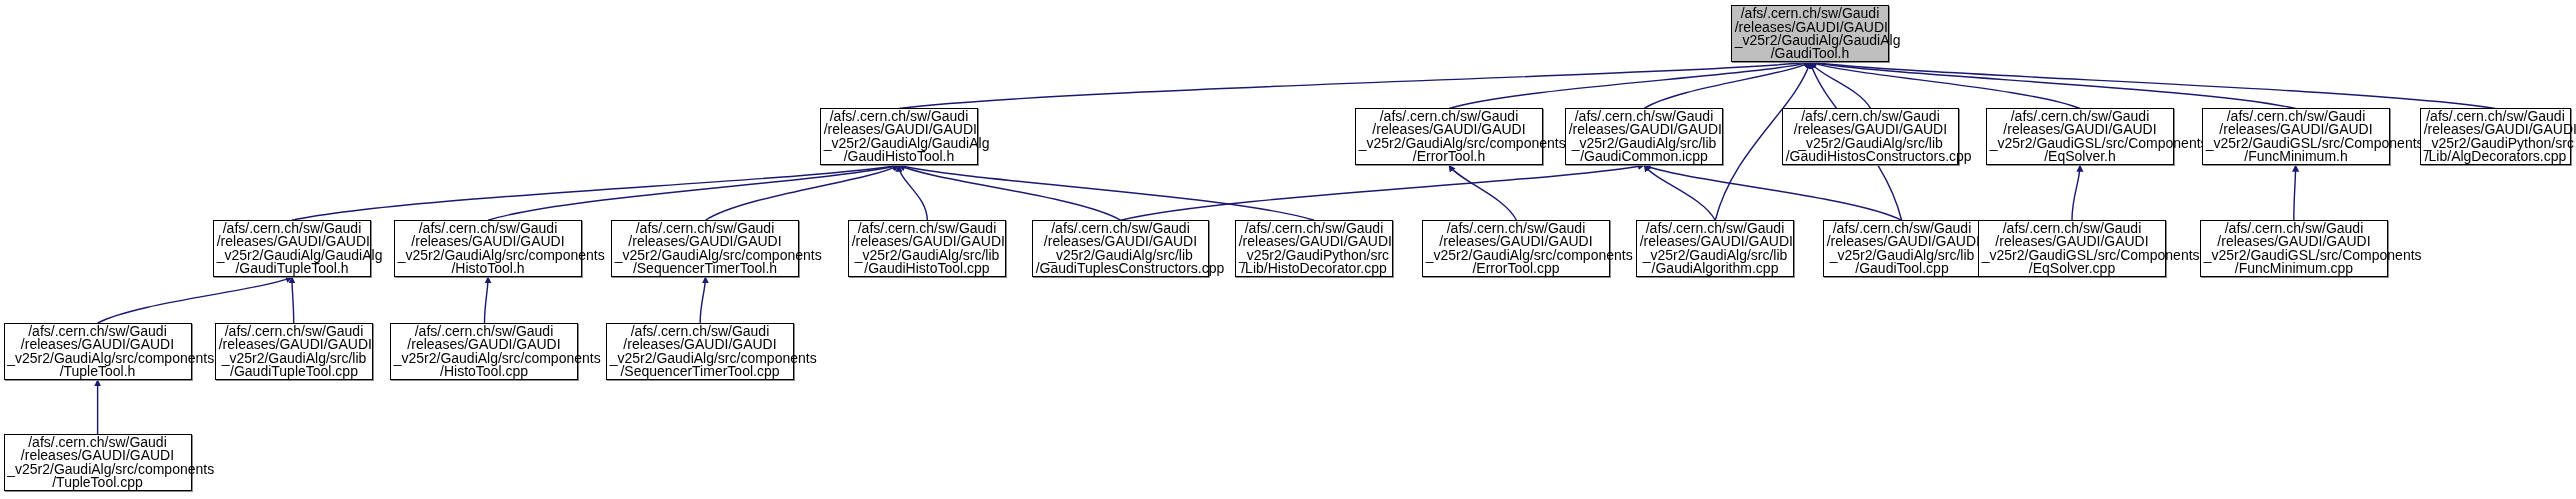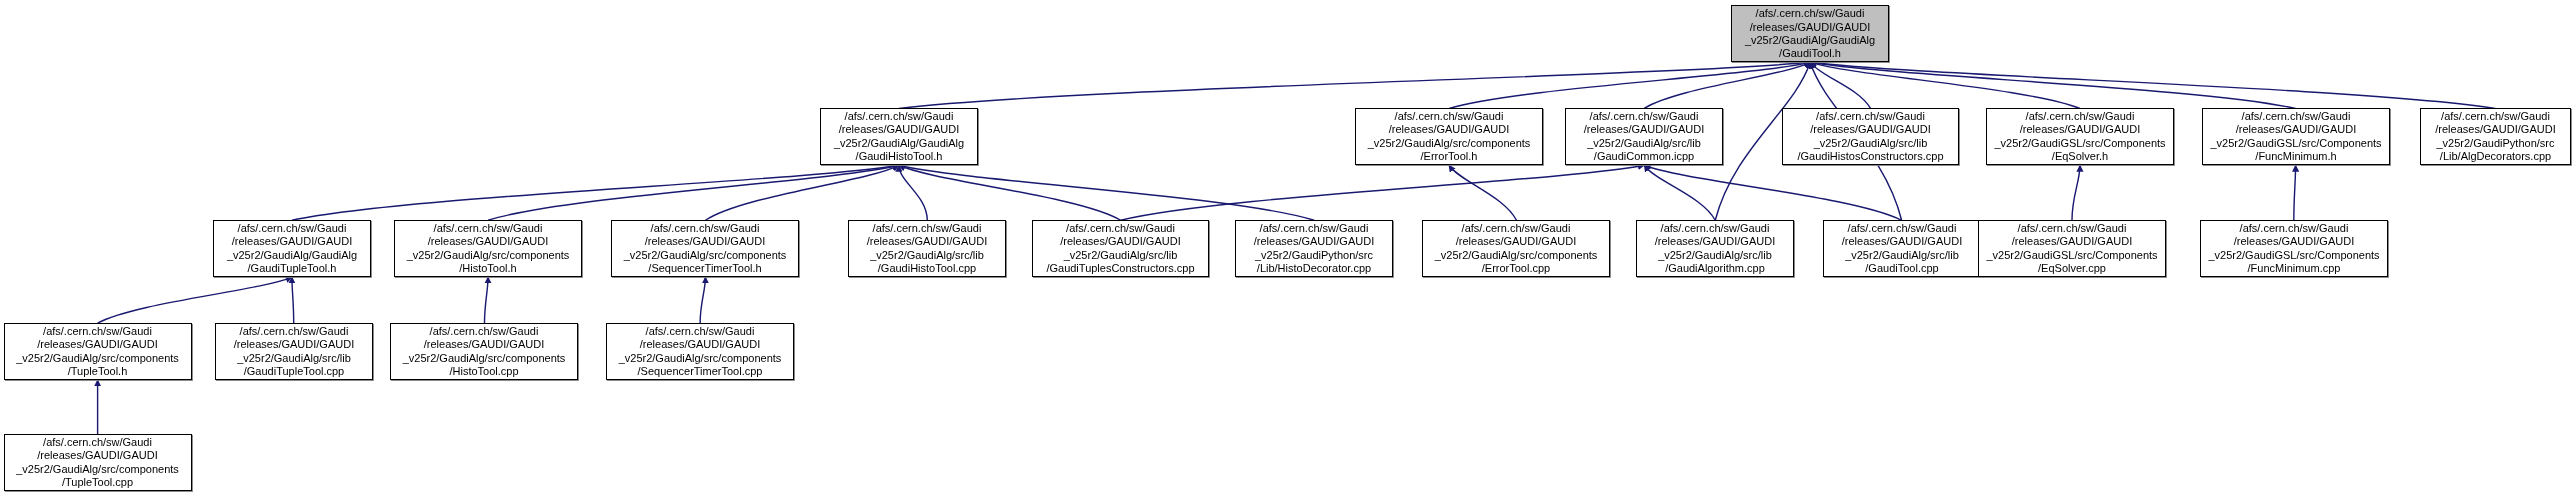--- a/index.html
+++ b/index.html
@@ -12,21 +12,21 @@
     font-family:"Liberation Sans", sans-serif;
     overflow:hidden;
   }
   #edges{position:absolute;left:0;top:0;width:2576px;height:500px;}
   .node{
     position:absolute;
     box-sizing:border-box;
     border:0.9px solid #000000;
     background:#ffffff;
     color:#000000;
-    font-size:11px;
+    font-size:14px;
     line-height:13.3px;
     text-align:center;
     padding:1.8px 2.7px 1.8px 2.7px;
     white-space:pre;
     box-shadow:0.9px 0.9px 0 #808080;
     display:flex;
     align-items:center;
     justify-content:center;
     z-index:2;
   }

